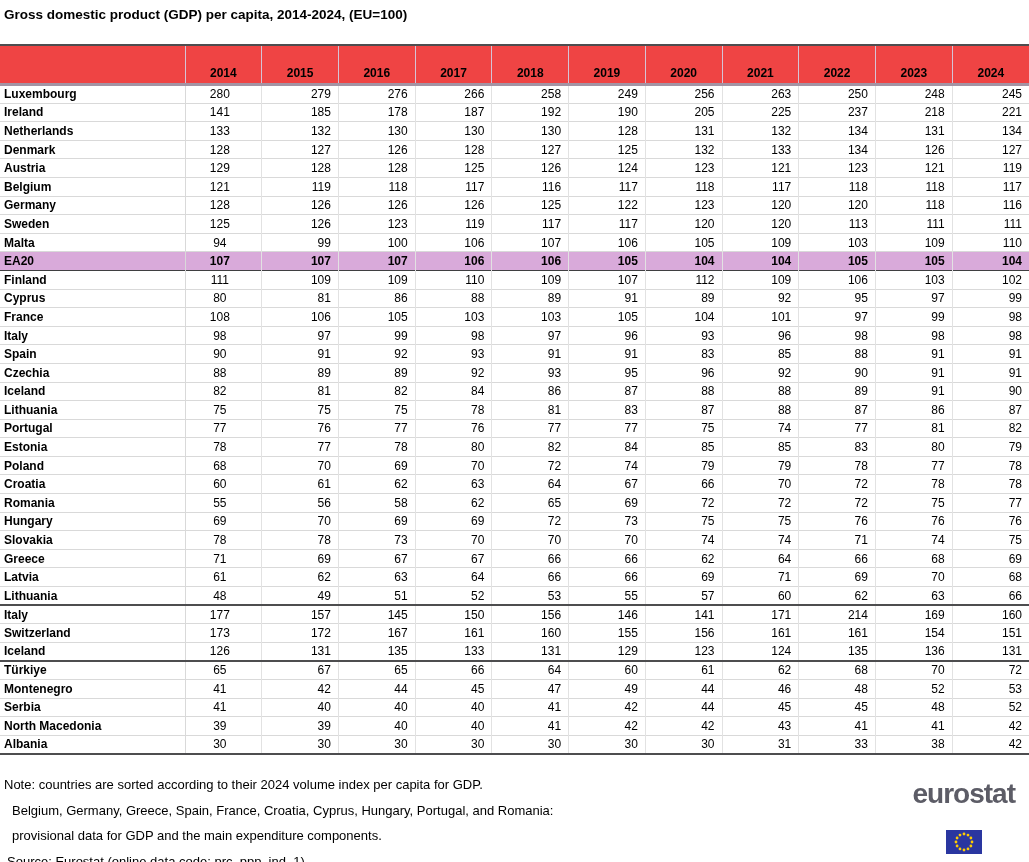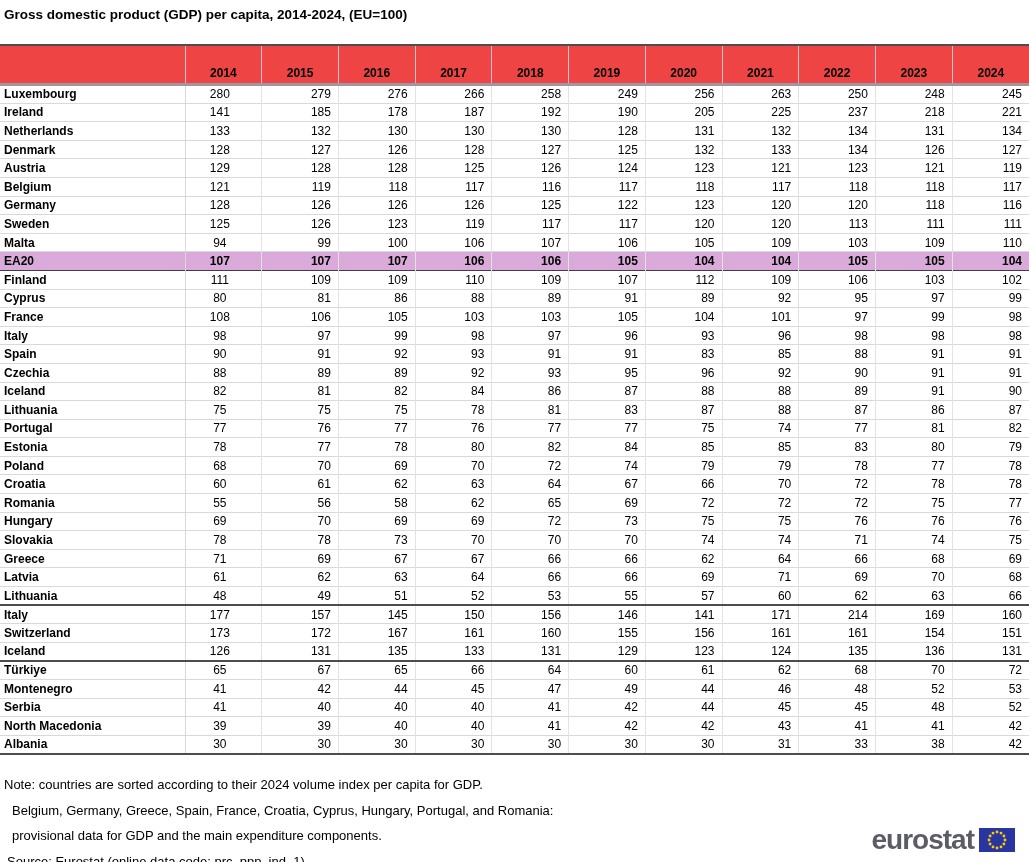--- a/index.html
+++ b/index.html
@@ -53,21 +53,21 @@
   .notes{
     position:absolute;left:4px;top:776px;
     font-size:13px;line-height:17.5px;
   }
   .notes .n1{margin:0 0 6px 0;}
   .notes .n2{margin:8px;}
   .notes .src{margin:5px 0 0 3px;}
   
   .logo{
     position:absolute;right:14px;bottom:8px;
-    display:flex;align-items:center;gap:5px;
+    display:flex;align-items:center;gap:22px;flex-direction:column;
   }
   .logo .word{
     font-size:28px;font-weight:bold;color:#5c5c66;letter-spacing:-1px;
     line-height:1;
   }
   .logo .flag{display:block;}
 </style>
 </head>
 <body>
 

